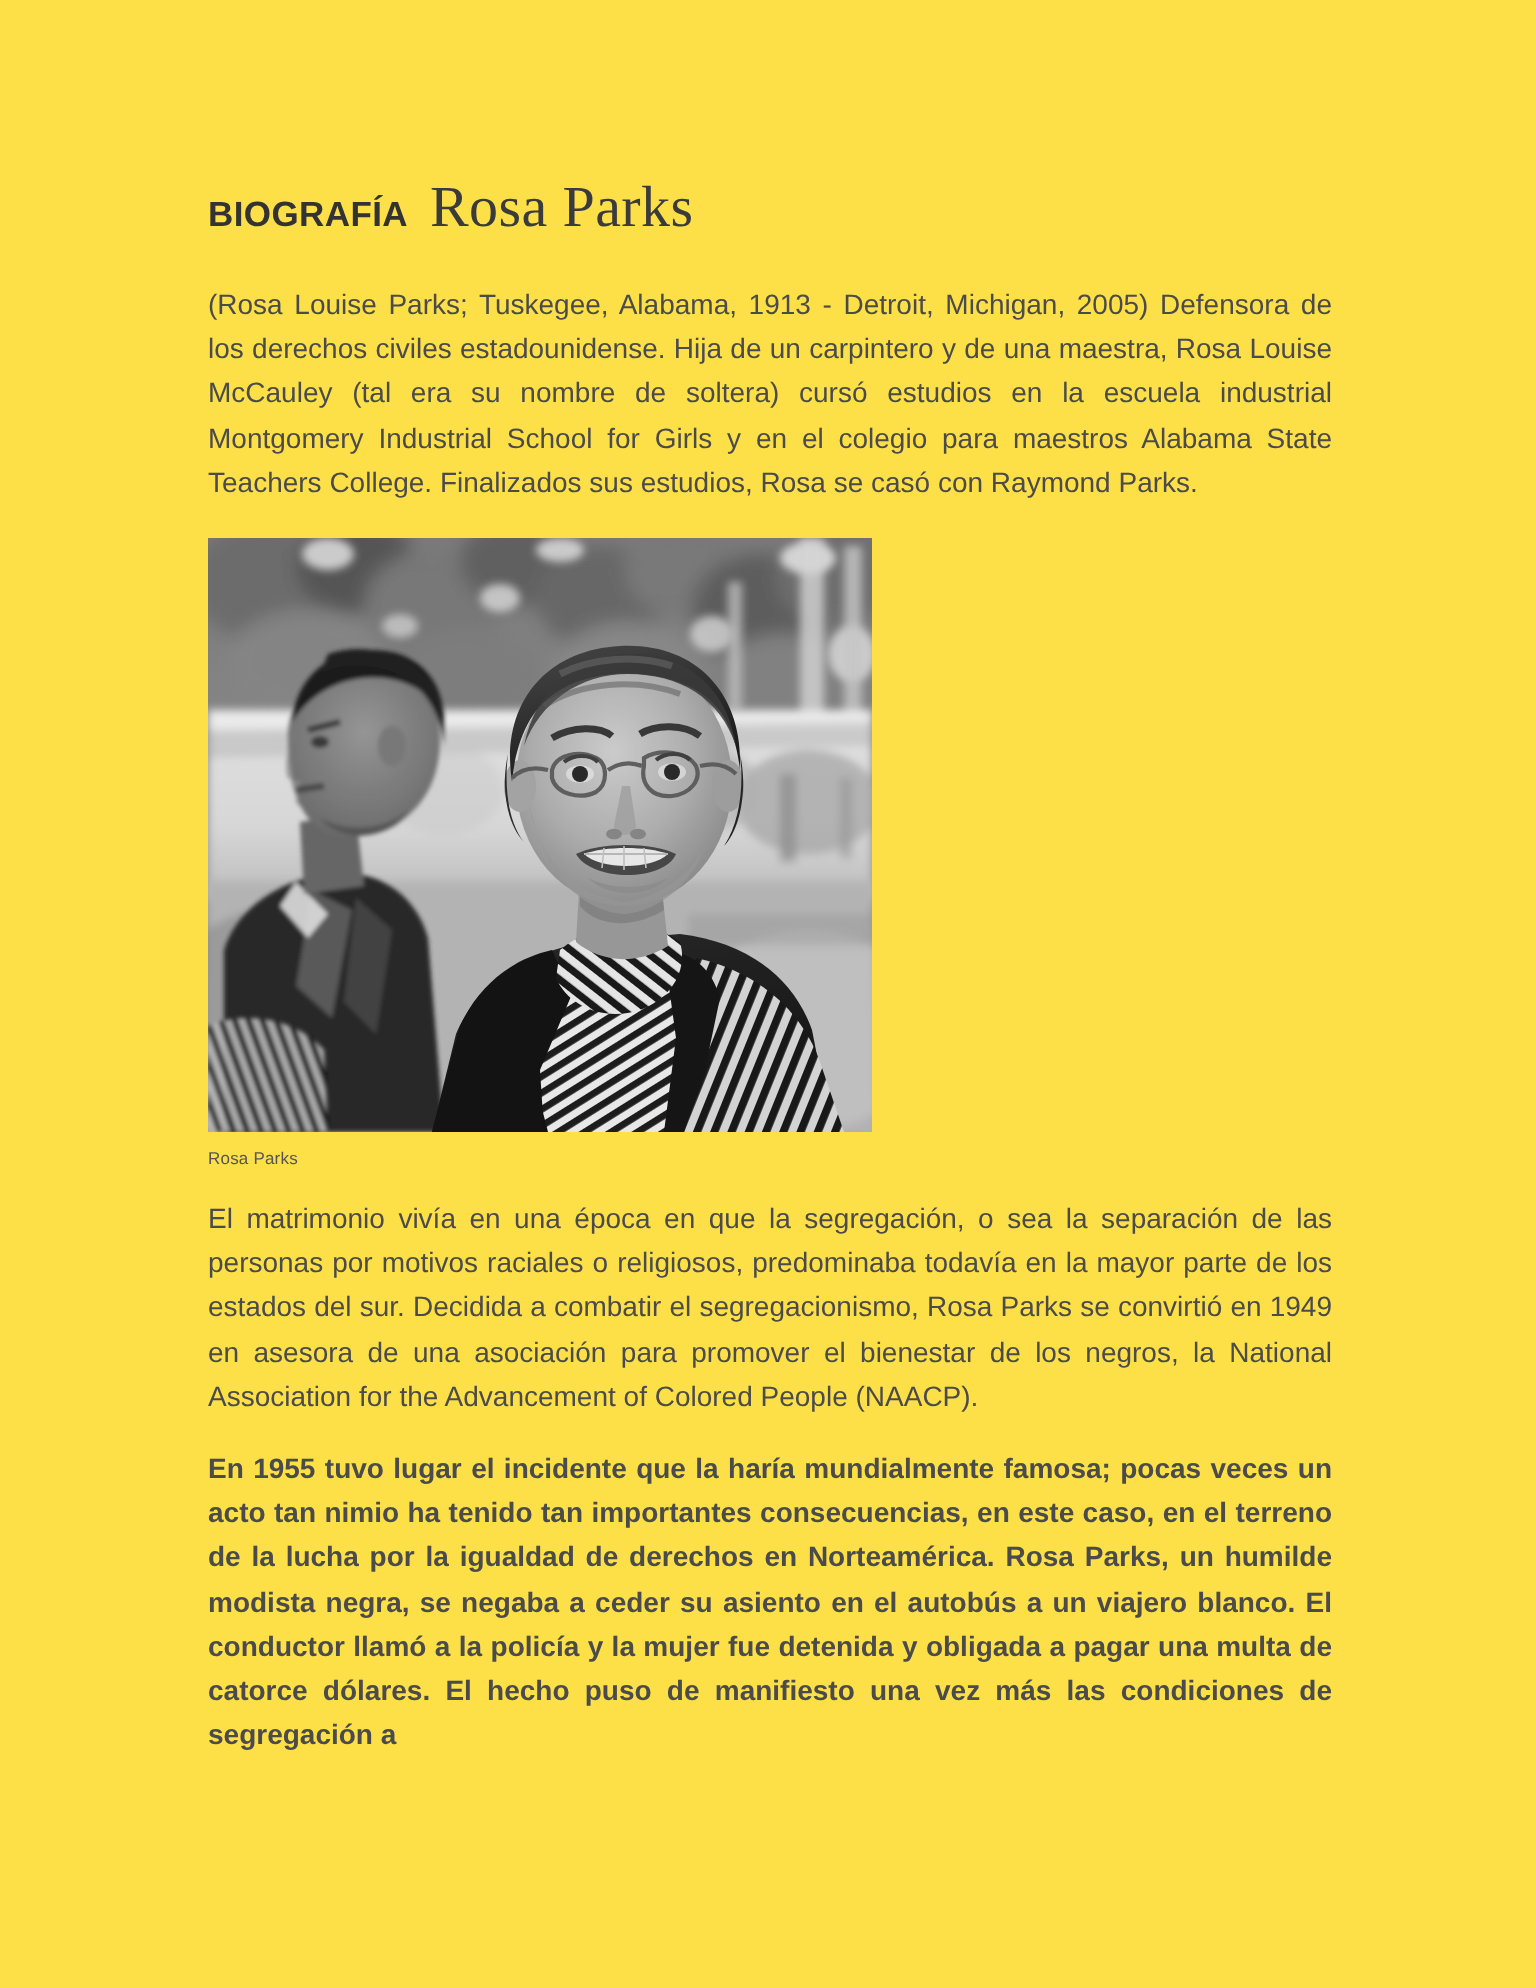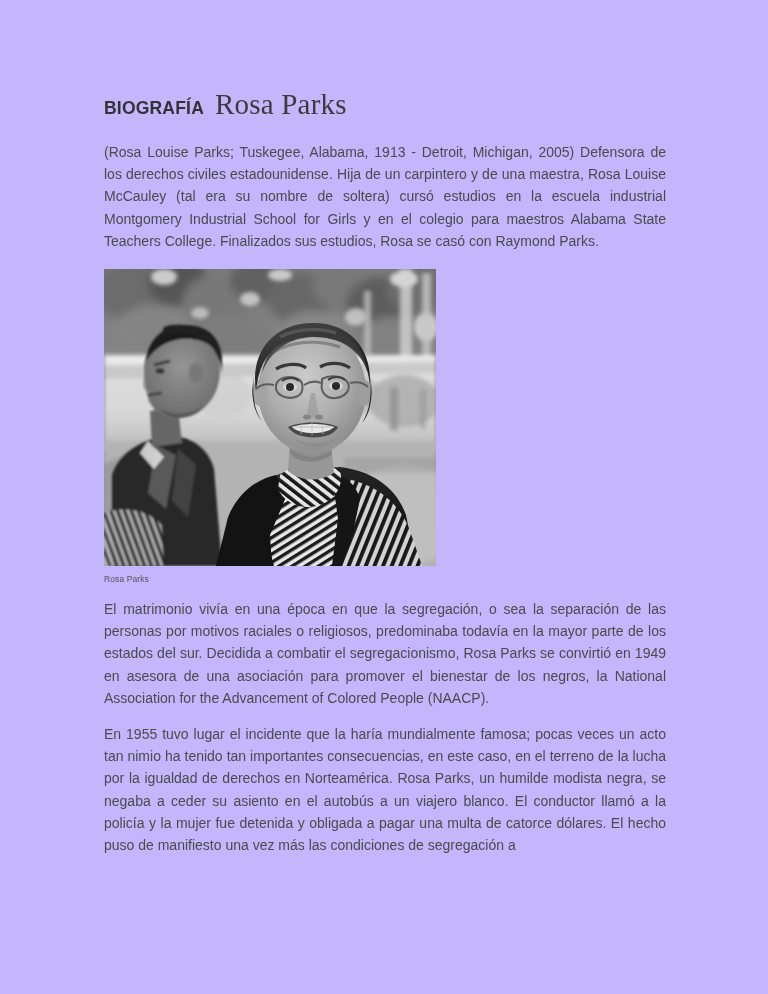--- a/index.html
+++ b/index.html
@@ -14,21 +14,21 @@
     overflow: hidden;
     font-family: "Liberation Sans", sans-serif;
     -webkit-font-smoothing: antialiased;
   }
 
   .page {
     position: absolute;
     left: 0; top: 0;
     width: 768px;
     height: 994px;
-    background: #c4b5fd;
+    background: #fde047;
   }
 
   .content {
     position: absolute;
     left: 104px;
     top: 90px;
     width: 562px;
   }
 
   
@@ -62,21 +62,21 @@
     font-family: "Liberation Sans", sans-serif;
     font-size: 14px;
     line-height: 22.2px;
     color: #4b4b4b;
     text-align: justify;
     text-justify: inter-word;
     margin: 0 0 14px 0;
     padding: 0;
     hyphens: none;
   }
-  .para:last-child { margin-bottom: 16px; }
+  .para:last-child { margin-bottom: 16px; font-weight: bold; }
 
   
   .figure {
     margin: 17px 0 13px 0;
     padding: 0;
     width: 332px;
   }
   .photo-frame {
     width: 332px;
     height: 297px;

